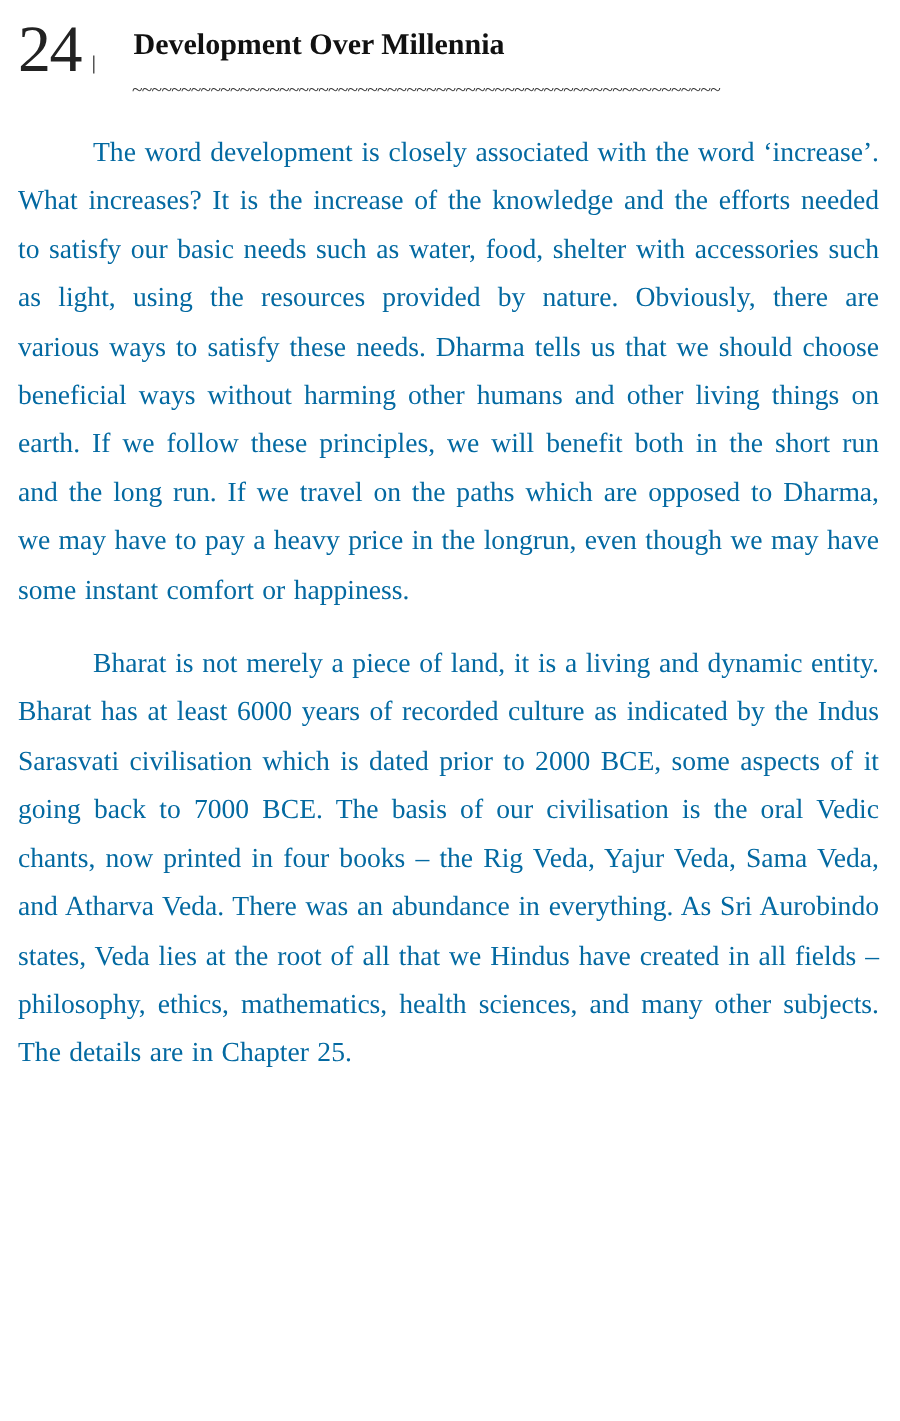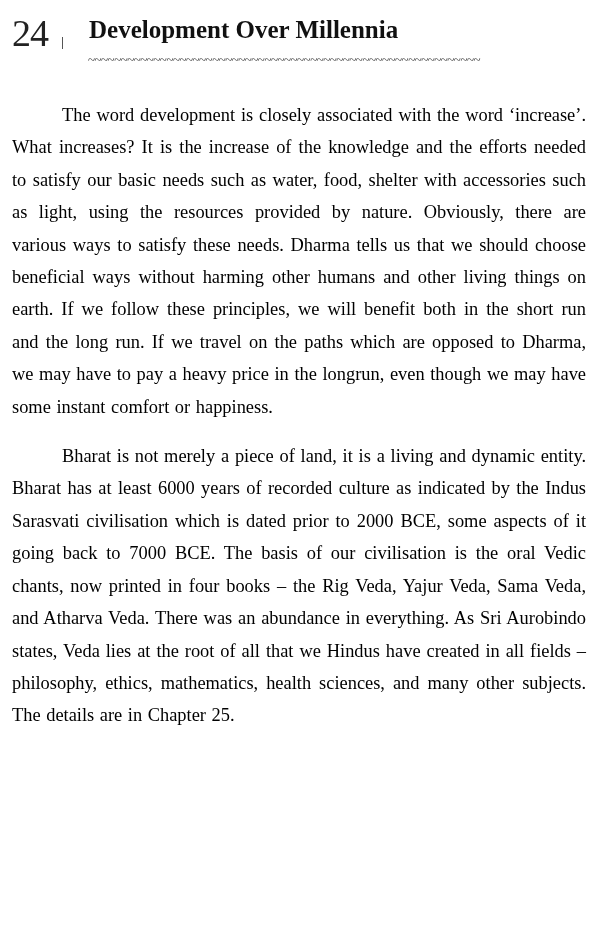--- a/index.html
+++ b/index.html
@@ -19,39 +19,39 @@
       position: absolute;
       top: 10px;
       left: 12px;
       right: 12px;
       height: 40px;
     }
     .page-number {
       position: absolute;
       left: 0;
       top: 0;
-      font-size: 38px;
+      font-size: 44px;
       line-height: 46px;
       font-weight: normal;
       letter-spacing: -1px;
       color: #222;
     }
     .header-bar {
       position: absolute;
       left: 50px;
       top: 27px;
       width: 1px;
       height: 12px;
       background: #555;
     }
     .chapter-title {
       position: absolute;
       left: 77px;
       top: 3px;
-      font-size: 25px;
+      font-size: 20px;
       font-weight: bold;
       line-height: 34px;
       color: #111;
     }
     .tilde-rule {
       position: absolute;
       top: 53px;
       left: 88px;
       width: 500px;
       font-size: 13px;
@@ -61,27 +61,27 @@
       white-space: nowrap;
       overflow: hidden;
     }
     .body-text {
       position: absolute;
       top: 85px;
       left: 12px;
       width: 574px;
     }
     .paragraph {
-      margin: 14px 0 17px 0;
+      margin: 0 0 17px 0;
       font-size: 18.4px;
       line-height: 32.4px;
       text-align: justify;
       text-indent: 50px;
       word-spacing: 1px;
-      color: #000000;
+      color: #0369a1;
     }
   </style>
 </head>
 <body>
 
 <div class="header">
   <span class="page-number">24</span>
   <span class="header-bar"></span>
   <h1 class="chapter-title" style="margin:0;">Development Over Millennia</h1>
 </div>

